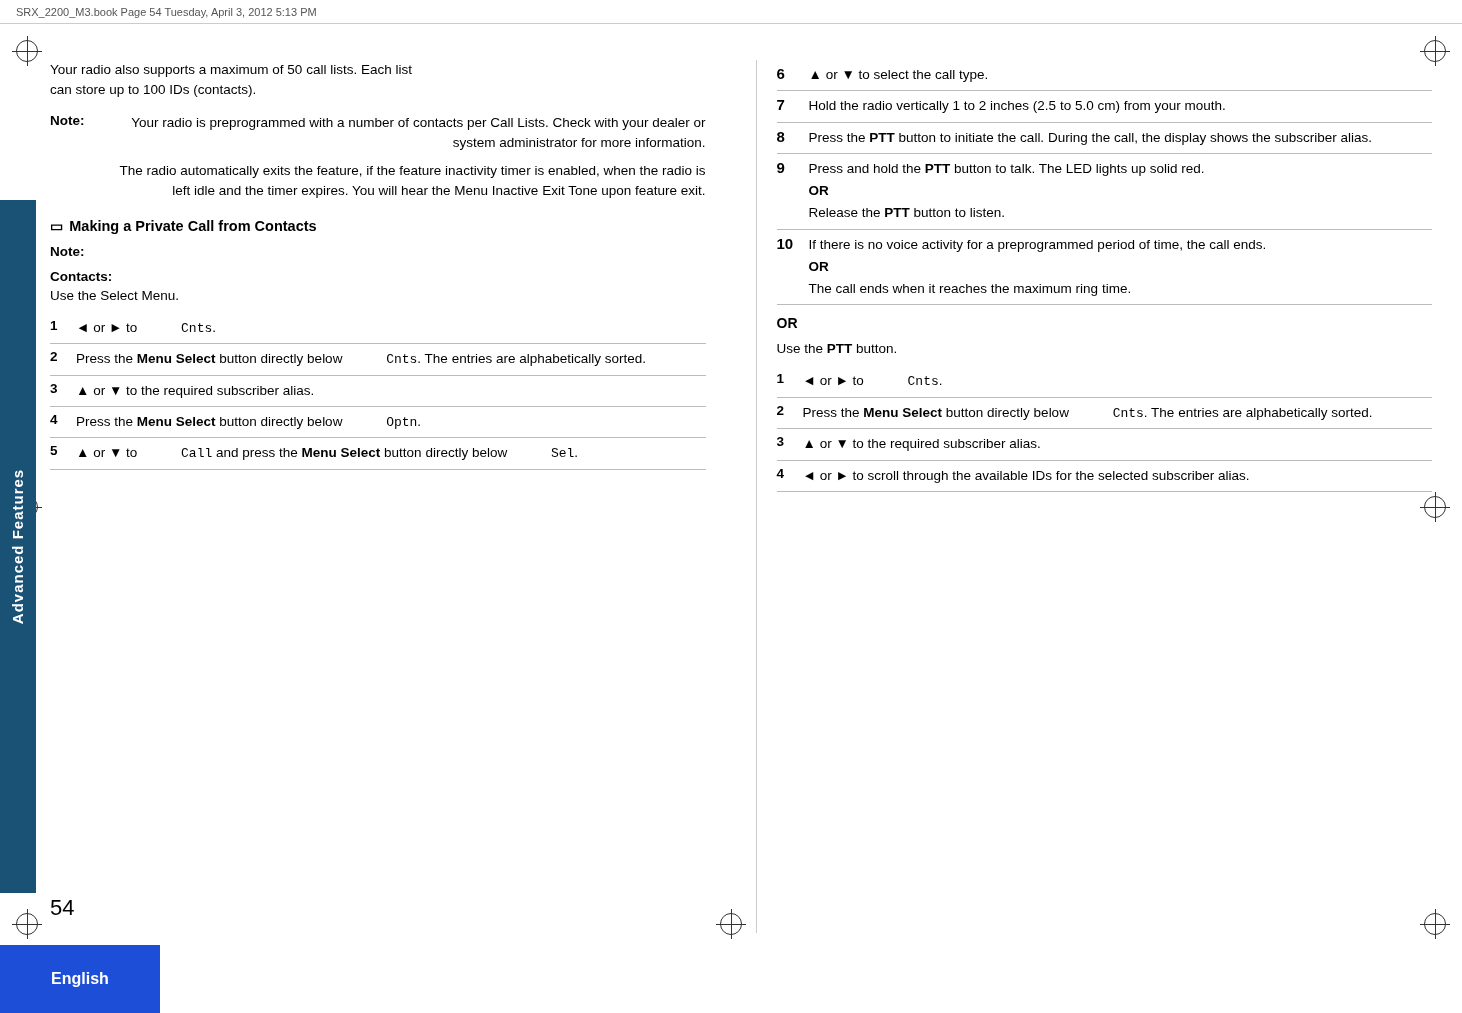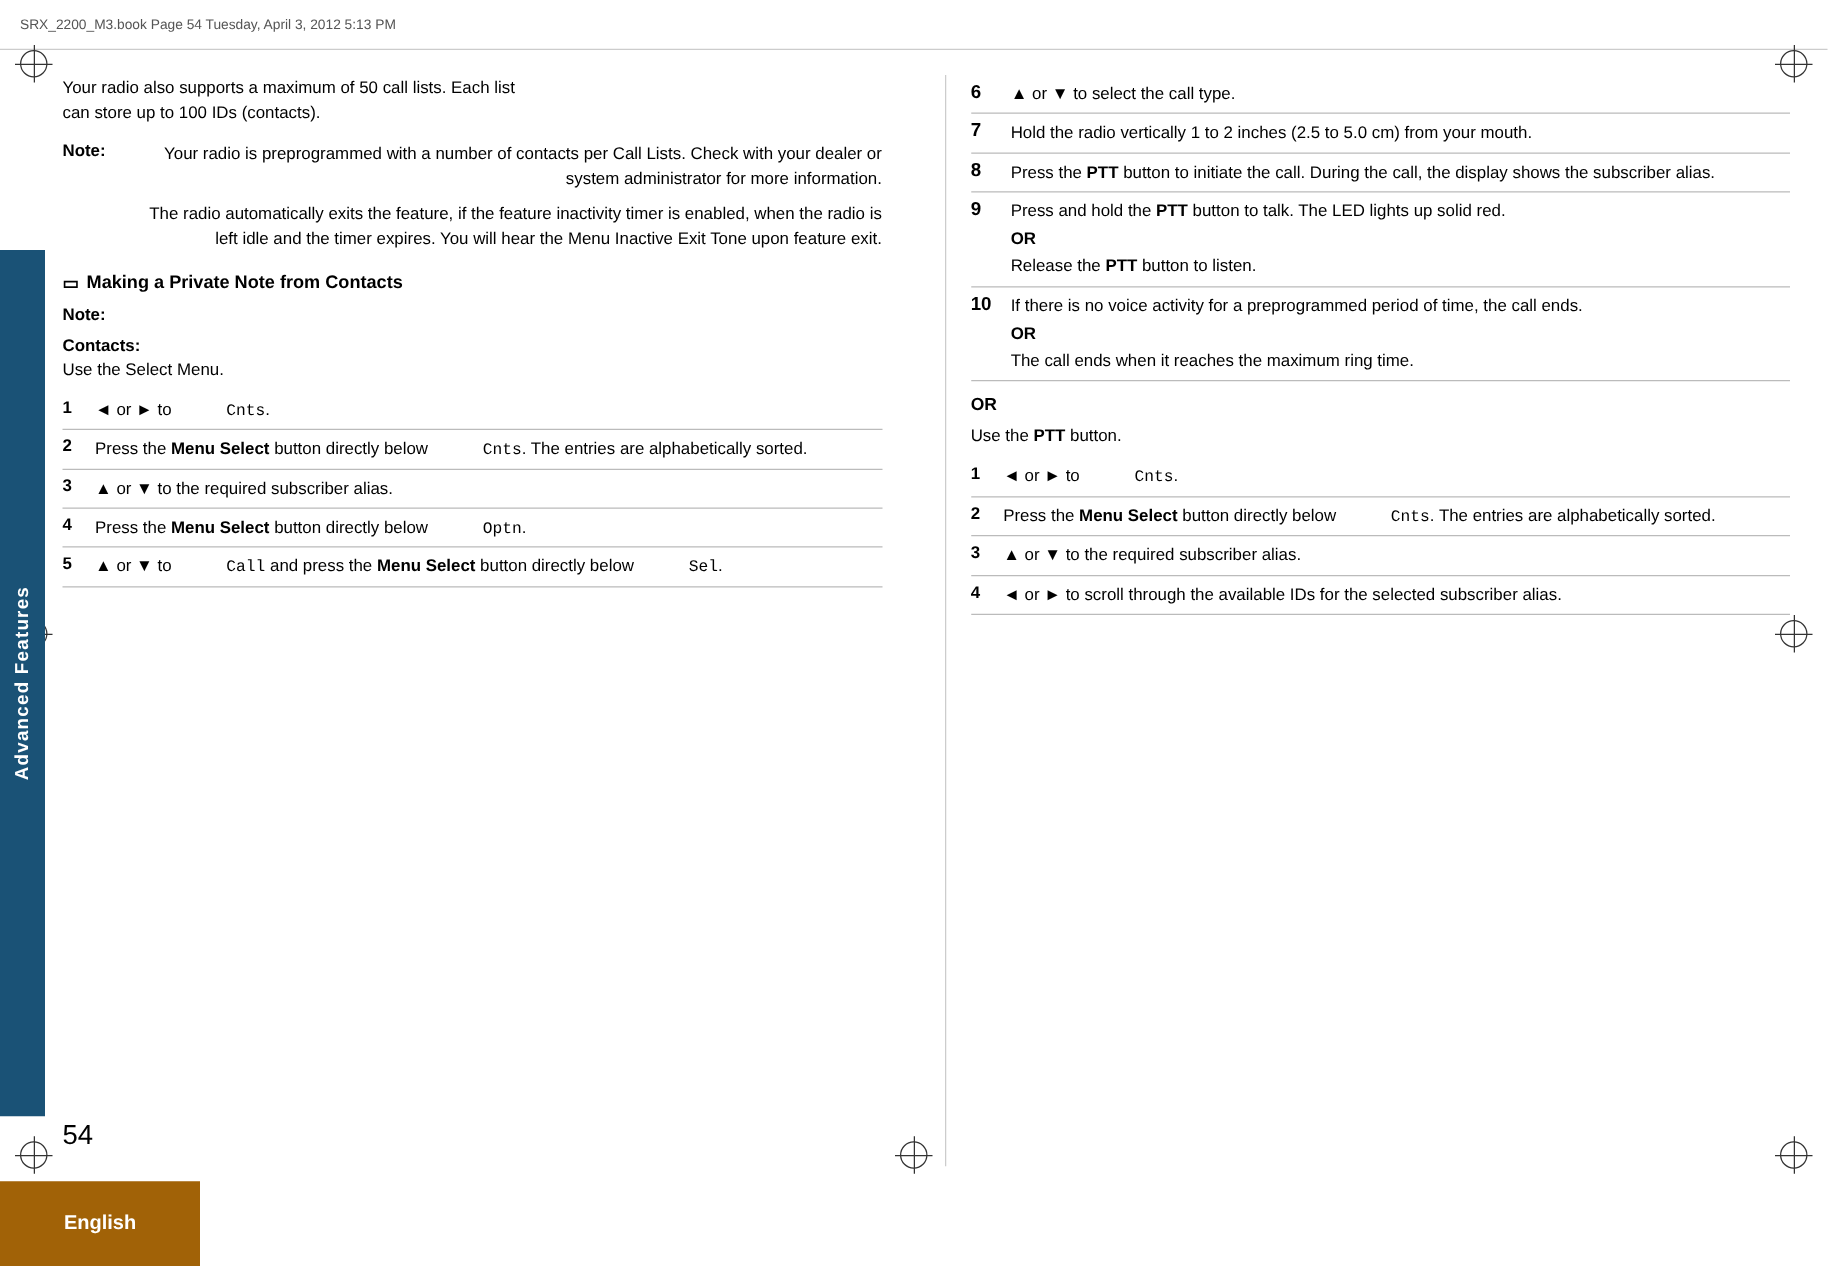--- a/index.html
+++ b/index.html
@@ -19,21 +19,21 @@
       width: 1462px;
       height: 1013px;
       position: relative;
       background: #fff;
     }
 
     
     .top-bar {
       position: absolute;
       top: 0; left: 0; right: 0;
-      height: 40px;
+      height: 24px;
       border-bottom: 1px solid #ccc;
       display: flex;
       align-items: center;
       padding: 0 16px;
       font-size: 11px;
       color: #555;
     }
 
     
     .side-tab {
@@ -66,21 +66,21 @@
       color: #000;
     }
 
     
     .lang-label {
       position: absolute;
       bottom: 0;
       left: 0;
       width: 160px;
       height: 68px;
-      background: #a16207;
+      background: #1d4ed8;
       display: flex;
       align-items: center;
       justify-content: center;
     }
     .lang-label-text {
       color: #fff;
       font-size: 16px;
       font-weight: bold;
     }
 
@@ -305,21 +305,21 @@
       <div class="note-block">
         <span class="note-label">Note:</span>
         <div class="note-content">
           <p>Your radio is preprogrammed with a number of contacts per Call Lists. Check with your dealer or system administrator for more information.</p>
           <p>The radio automatically exits the feature, if the feature inactivity timer is enabled, when the radio is left idle and the timer expires. You will hear the Menu Inactive Exit Tone upon feature exit.</p>
         </div>
       </div>
 
       <div class="section-heading">
         <span class="heading-icon">▭</span>
-        <span>Making a Private Note from Contacts</span>
+        <span>Making a Private Call from Contacts</span>
       </div>
 
       <div class="note-block">
         <span class="note-label">Note:</span>
       </div>
 
       <div class="procedure-label">Contacts:</div>
       <div class="use-line">Use the Select Menu.</div>
 
       <div class="step-row step-row-first">

